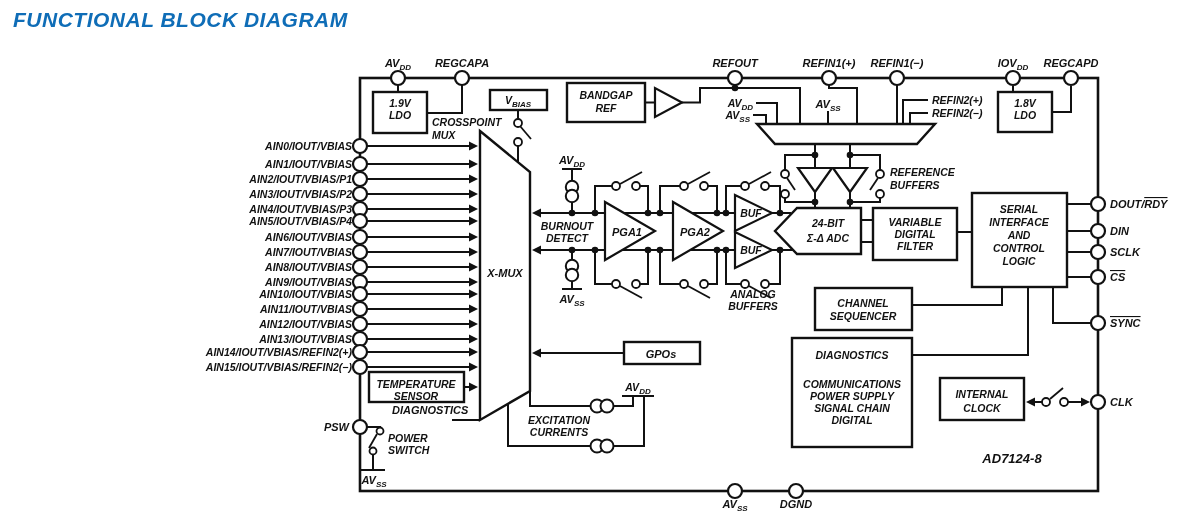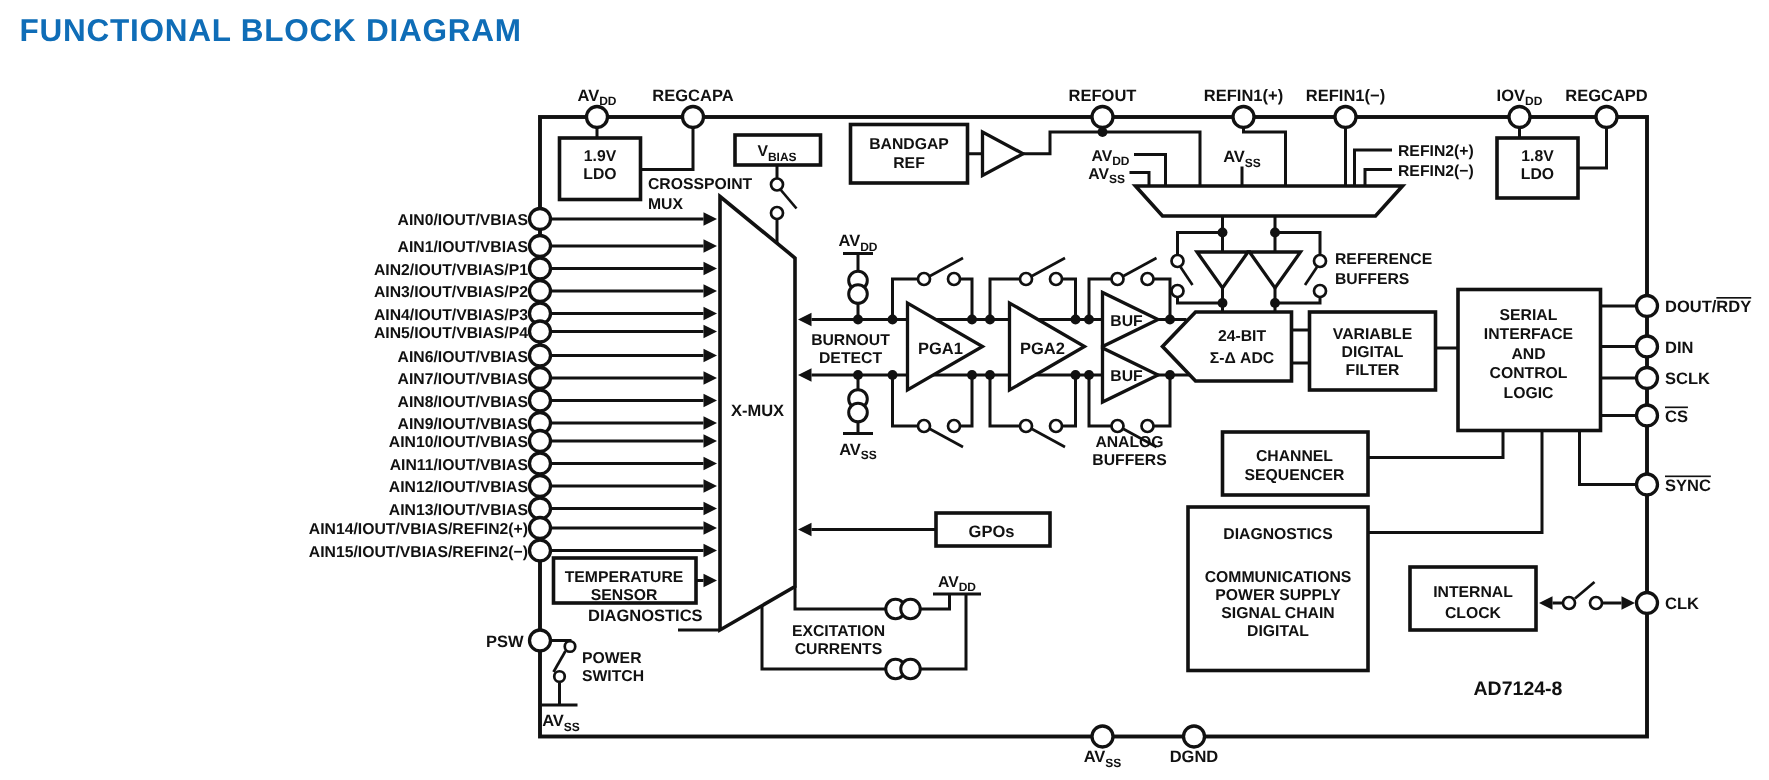--- a/index.html
+++ b/index.html
@@ -1,16 +1,16 @@
 <!DOCTYPE html>
 <html><head>
 <meta charset="utf-8">
 <style>
   html,body{margin:0;padding:0;background:#ffffff;}
-  .stage{position:relative;width:1179px;height:520px;background:#fff;overflow:hidden;}
+  .stage{position:relative;width:1179px;height:520px;background:#fff;overflow:hidden;font-style:italic;}
   svg{display:block;}
   svg text{font-family:"Liberation Sans","DejaVu Sans",sans-serif;font-weight:bold;fill:#111111;}
   .title{font-size:21px;fill:#0f6db7;letter-spacing:.5px;}
   .t13{font-size:13px;}
   .t11{font-size:11px;}
   .t10{font-size:10.5px;}
   .sub{font-size:8px;}
   .wire{stroke:#111111;stroke-width:2;fill:none;}
   .box{fill:#ffffff;stroke:#111111;stroke-width:2.4;}
   .tri{fill:#ffffff;stroke:#111111;stroke-width:2.2;}

